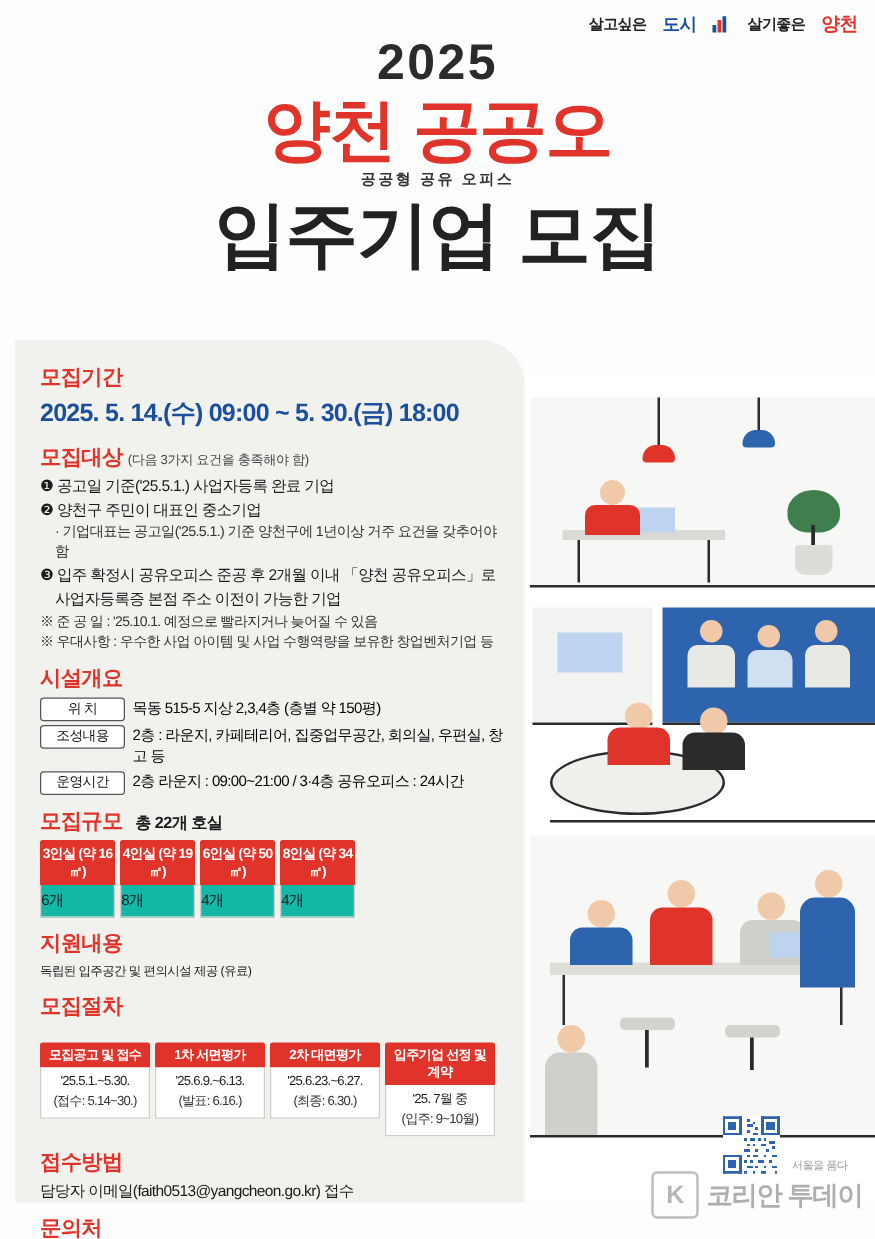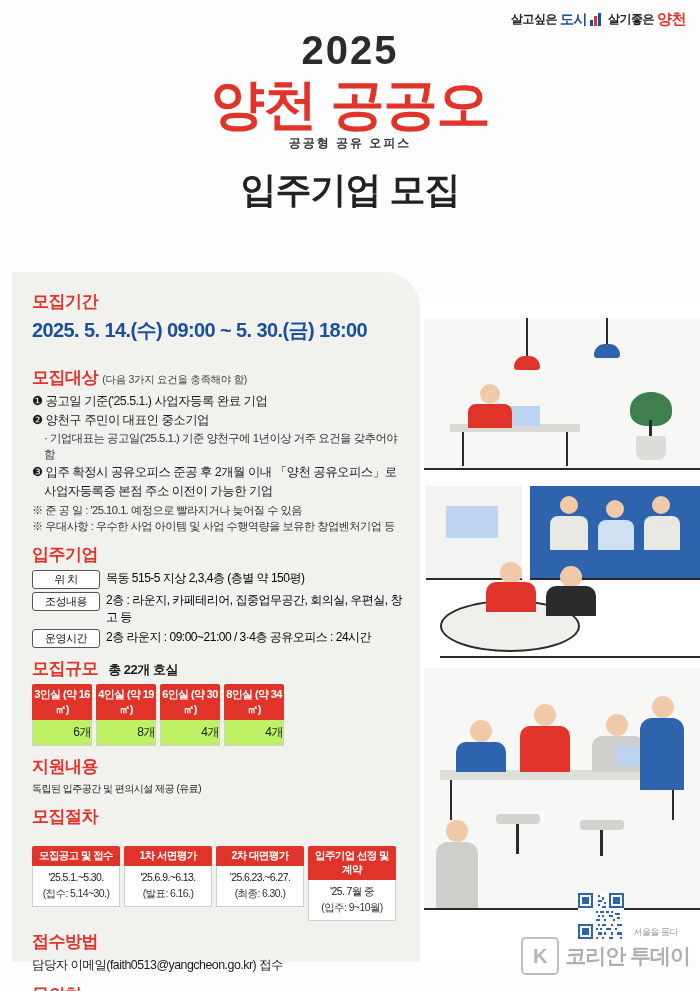--- a/index.html
+++ b/index.html
@@ -11,21 +11,21 @@
     overflow:hidden;
     position:relative;
   }
   .poster{position:absolute;inset:0;background:#fdfdfd;}
 
   
   .brand{
     position:absolute;right:14px;top:10px;
     font-size:12px;font-weight:bold;color:#222;
     letter-spacing:-0.5px;
-    display:flex;align-items:center;gap:3px;
+    display:flex;align-items:center;gap:13px;
   }
   .brand .blue{color:#1a4f9c;font-size:14px;}
   .brand .red{color:#e0342b;font-size:15px;}
   .brand .bars{display:inline-block;width:15px;height:13px;position:relative;}
   .brand .bars i{position:absolute;bottom:0;width:3px;background:#1a4f9c;display:block;}
   .brand .bars i:nth-child(1){left:0;height:6px;}
   .brand .bars i:nth-child(2){left:4px;height:10px;background:#e0342b;}
   .brand .bars i:nth-child(3){left:8px;height:13px;}
 
   
@@ -35,36 +35,36 @@
     line-height:1;margin-bottom:6px;
   }
   .title1{
     font-size:54px;font-weight:bold;color:#e0342b;letter-spacing:-1px;
     line-height:1.05;
   }
   .subtitle-small{
     font-size:12px;font-weight:bold;color:#333;letter-spacing:2px;margin-top:2px;
   }
   .title2{
-    font-size:36px;font-weight:bold;color:#222;letter-spacing:-1px;
-    line-height:1.1;margin-top:18px;
+    font-size:58px;font-weight:bold;color:#222;letter-spacing:-1px;
+    line-height:1.1;margin-top:4px;
   }
 
   
   .panel{
     position:absolute;left:12px;top:272px;width:408px;height:690px;
     background:#f1f1ee;border-radius:0 36px 0 0;
     padding:18px 18px 10px 20px;box-sizing:border-box;
   }
   .sec{margin-bottom:9px;}
   .sec-h{
     color:#e0342b;font-weight:bold;font-size:17px;margin:0 0 4px 0;letter-spacing:-0.5px;
   }
   .period{
-    font-size:20px;font-weight:bold;color:#1b4f9c;letter-spacing:-0.6px;margin-bottom:22px;
+    font-size:20px;font-weight:bold;color:#1b4f9c;letter-spacing:-0.6px;margin-bottom:10px;
   }
   .note-inline{font-size:10.5px;color:#444;font-weight:normal;letter-spacing:-0.3px;}
   .li{font-size:12.4px;color:#1b1b1b;line-height:1.45;letter-spacing:-0.5px;margin:1px 0;}
   .sub{font-size:11.4px;color:#333;letter-spacing:-0.5px;margin:0 0 0 12px;line-height:1.4;}
   .star{font-size:11.2px;color:#333;letter-spacing:-0.5px;line-height:1.45;}
 
   
   .frow{display:flex;align-items:flex-start;gap:6px;margin:3px 0;}
   .tag{
     flex:none;border:1px solid #555;background:#fff;border-radius:3px;
@@ -72,22 +72,22 @@
     min-width:54px;text-align:center;line-height:1.35;
   }
   .ftxt{font-size:12px;line-height:1.42;letter-spacing:-0.5px;color:#000000;}
   .scale{display:flex;gap:4px;}
   .scale .col{width:60px;}
   .scale .head{
     background:#e0342b;color:#fff;font-size:11px;font-weight:bold;
     text-align:center;padding:3px 0;letter-spacing:-0.6px;border-radius:2px 2px 0 0;
   }
   .scale .cell{
-    background:#bef264;border:1px solid #cfcfcb;border-top:none;
-    text-align:right;font-size:12px;padding:4px 0;letter-spacing:-0.5px;
+    background:#14b8a6;border:1px solid #cfcfcb;border-top:none;
+    text-align:left;font-size:12px;padding:4px 0;letter-spacing:-0.5px;
   }
 
   
   .support{font-size:10px;letter-spacing:-0.5px;}
 
   
   .proc{display:flex;gap:4px;margin-top:2px;}
   .proc .pcol{width:88px;}
   .proc .phead{
     background:#e0342b;color:#fff;font-size:10.5px;font-weight:bold;
@@ -238,21 +238,21 @@
       <div class="li">❶ 공고일 기준('25.5.1.) 사업자등록 완료 기업</div>
       <div class="li">❷ 양천구 주민이 대표인 중소기업</div>
       <div class="sub">· 기업대표는 공고일('25.5.1.) 기준 양천구에 1년이상 거주 요건을 갖추어야 함</div>
       <div class="li">❸ 입주 확정시 공유오피스 준공 후 2개월 이내 「양천 공유오피스」로</div>
       <div class="li" style="margin-left:12px;">사업자등록증 본점 주소 이전이 가능한 기업</div>
       <div class="star">※ 준 공 일 : '25.10.1. 예정으로 빨라지거나 늦어질 수 있음</div>
       <div class="star">※ 우대사항 : 우수한 사업 아이템 및 사업 수행역량을 보유한 창업벤처기업 등</div>
     </div>
 
     <div class="sec">
-      <div class="sec-h">입주기업</div>
+      <div class="sec-h">시설개요</div>
       <div class="frow">
         <span class="tag">위    치</span>
         <span class="ftxt">목동 515-5 지상 2,3,4층 (층별 약 150평)</span>
       </div>
       <div class="frow">
         <span class="tag">조성내용</span>
         <span class="ftxt">2층 : 라운지, 카페테리어, 집중업무공간, 회의실, 우편실, 창고 등</span>
       </div>
       <div class="frow">
         <span class="tag">운영시간</span>
@@ -268,21 +268,21 @@
       <div class="scale">
         <div class="col">
           <div class="head">3인실 (약 16㎡)</div>
           <div class="cell">6개</div>
         </div>
         <div class="col">
           <div class="head">4인실 (약 19㎡)</div>
           <div class="cell">8개</div>
         </div>
         <div class="col">
-          <div class="head">6인실 (약 30㎡)</div>
+          <div class="head">6인실 (약 50㎡)</div>
           <div class="cell">4개</div>
         </div>
         <div class="col">
           <div class="head">8인실 (약 34㎡)</div>
           <div class="cell">4개</div>
         </div>
       </div>
     </div>
 
     <div class="sec">

